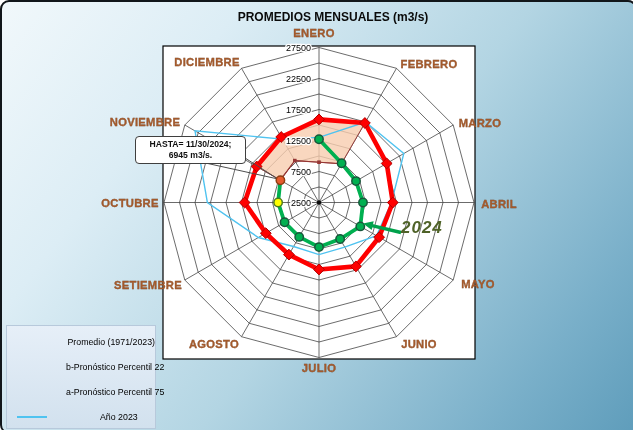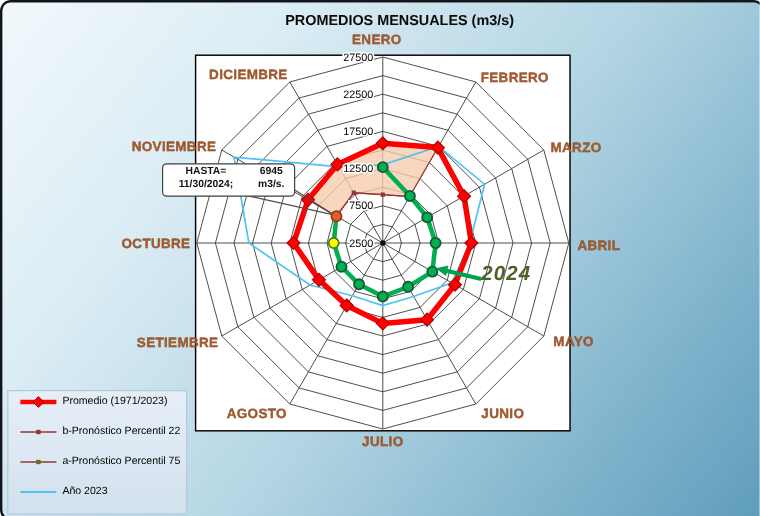--- a/index.html
+++ b/index.html
@@ -2,28 +2,28 @@
 <html><head>
 <meta charset="utf-8">
 <style>
   html,body{margin:0;padding:0;background:#ffffff;font-family:"Liberation Sans",sans-serif;}
   .stage{position:relative;width:633px;height:430px;border:2px solid #11161a;border-radius:9px;overflow:hidden;
          background:linear-gradient(128deg,#f1f8fb 0%,#dcedf5 25%,#b3d5e3 55%,#79afc9 85%,#5f9dbb 100%);}
   #chart-svg{position:absolute;left:0;top:0;z-index:1;}
   .title{position:absolute;left:331px;top:7px;transform:translateX(-50%);text-align:center;
          font-size:12px;font-weight:bold;color:#0a0a0a;line-height:16px;white-space:nowrap;z-index:3;}
   .annotation{position:absolute;left:133px;top:134px;width:109px;height:26px;background:#ffffff;
-         border:1px solid #3f3f3f;border-radius:4px;z-index:4;display:flex;flex-direction:row;
+         border:1px solid #3f3f3f;border-radius:4px;z-index:4;display:flex;flex-direction:column;
          justify-content:center;text-align:center;font-size:8.6px;font-weight:600;color:#111;line-height:11px;}
   .y2024{position:absolute;left:399px;top:216px;font-size:17px;font-weight:bold;font-style:italic;
          z-index:4;letter-spacing:1px;}
   .legend{position:absolute;left:4px;top:323px;width:150px;height:104px;z-index:4;
          background:linear-gradient(180deg,#e6eff8,#d2e1ee);border:1px solid #b7c9db;
          padding:3px 0 0 8px;box-sizing:border-box;}
-  .lrow{display:flex;height:25px;}
+  .lrow{display:flex;align-items:center;height:25px;gap:48px;}
   .lrow span{font-size:8.8px;color:#000;margin-left:3px;white-space:nowrap;}
 </style>
 </head>
 <body>
 
 <div class="stage">
   <svg id="chart-svg" width="633" height="430">
       <rect x="161" y="44" width="312" height="313" fill="#FFFFFF" stroke="#000" stroke-width="1.2"></rect>
       <g stroke="#2A2A2A" stroke-width="0.75" fill="none" opacity="0.92">
         <polygon points="317.0,185.0 324.8,187.1 330.4,192.8 332.5,200.5 330.4,208.3 324.8,213.9 317.0,216.0 309.3,213.9 303.6,208.3 301.5,200.5 303.6,192.8 309.3,187.1"></polygon>

